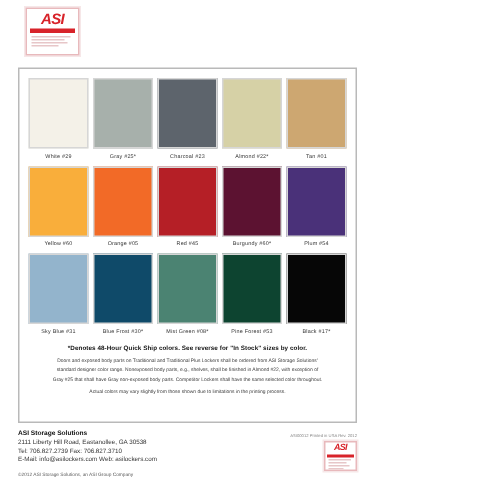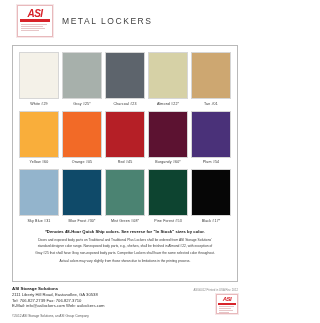--- a/index.html
+++ b/index.html
@@ -180,21 +180,20 @@
       <div class="logo-asi">ASI</div>
       <div class="logo-bar"></div>
       <div class="logo-lines">
         <i></i>
           <i></i>
           <i></i>
           <i></i>
       </div>
     </div>
     <div class="titles">
-      <div class="title-line">METAL LOCKERS</div>
     </div>
   </div>
 
   <div class="panel">
     <div class="swatch-grid">
 
       <div class="swatch-row">
         <div class="swatch-cell">
           <div class="swatch-chip" style="background-color: rgb(244, 241, 232);"></div>
           <div class="swatch-label">White #29</div>

